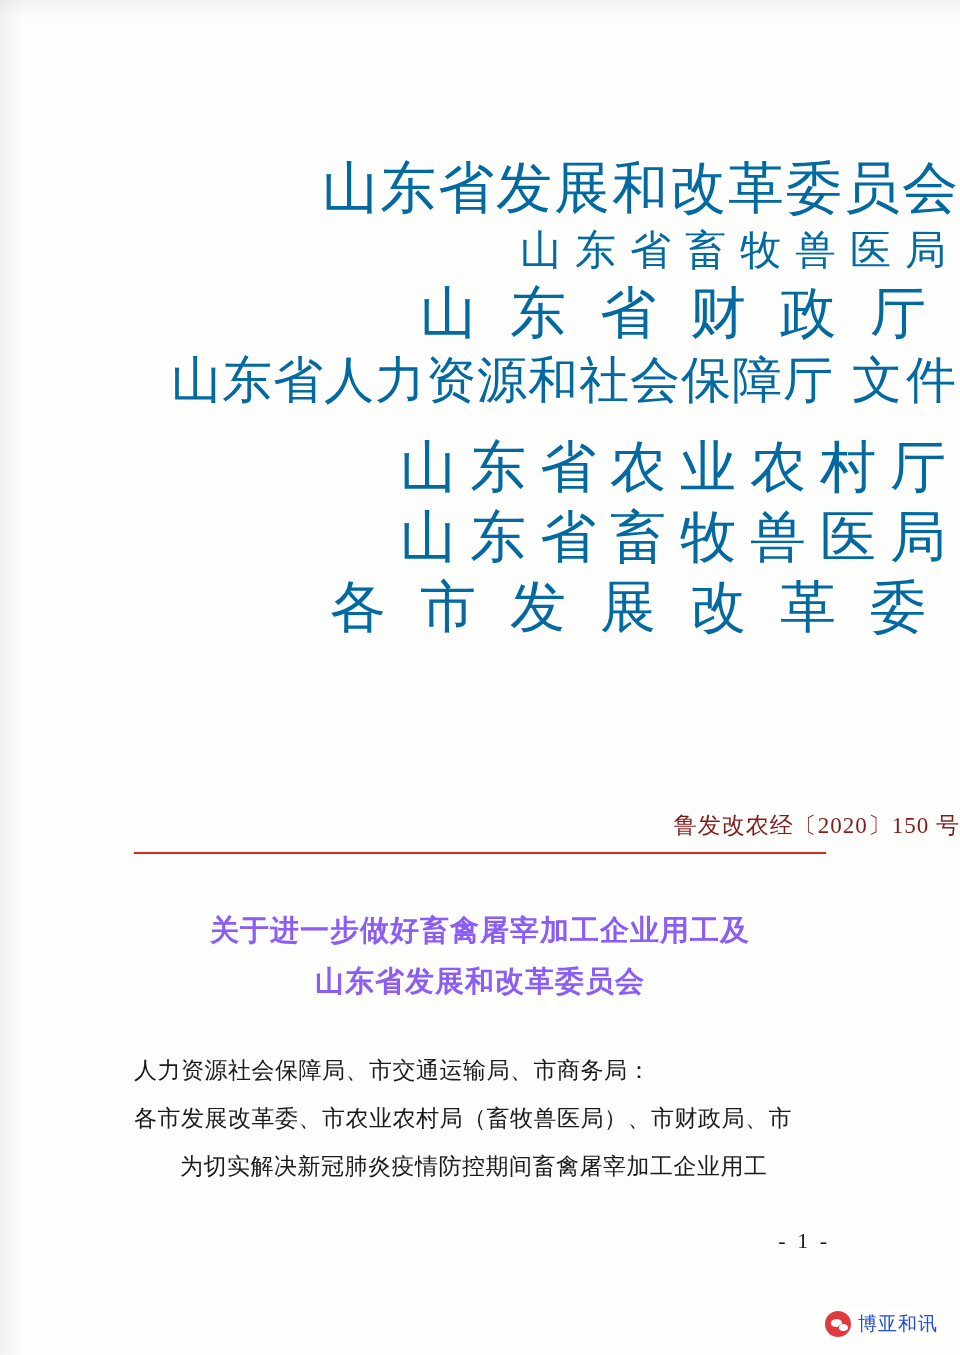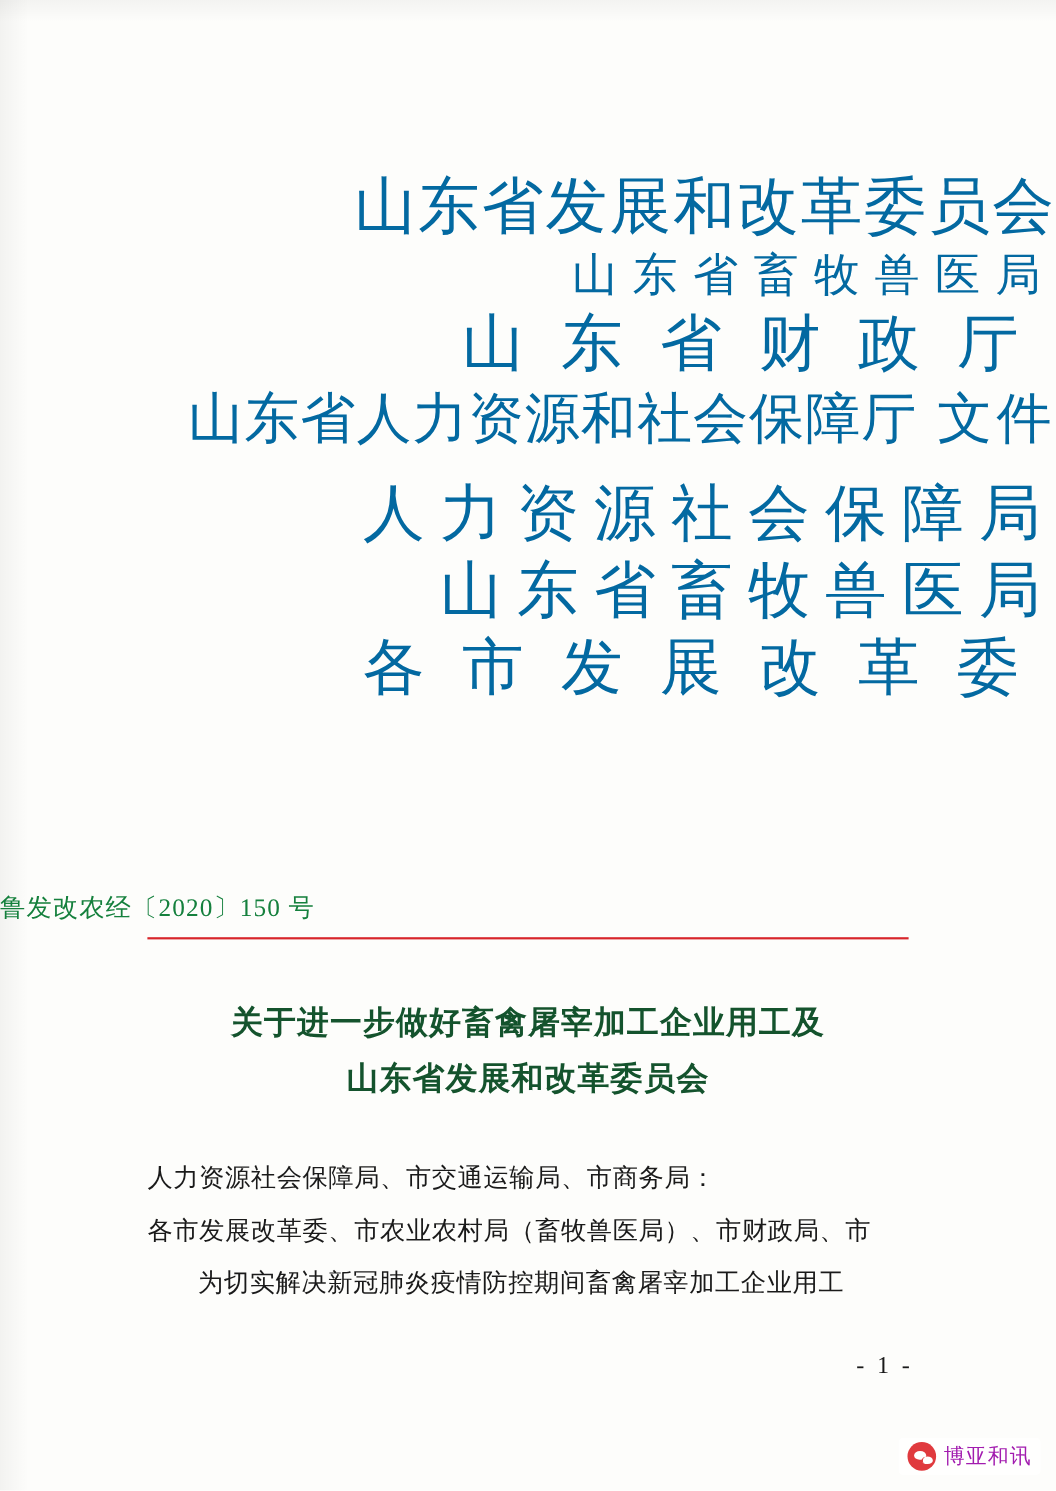--- a/index.html
+++ b/index.html
@@ -81,23 +81,23 @@
     padding-left: 34px;
     margin-bottom: 0;
   }
 
   
   .docnum {
     position: absolute;
     left: 0;
     top: 810px;
     width: 960px;
-    text-align: left;
+    text-align: right;
     font-size: 23px;
-    color: #15803d;
+    color: #7f1d1d;
     font-family: "Liberation Serif", "DejaVu Serif", serif;
     letter-spacing: 1px;
   }
   .red-rule {
     position: absolute;
     left: 134px;
     top: 852px;
     width: 692px;
     height: 2px;
     background: #d8262b;
@@ -105,21 +105,21 @@
 
   
   .title {
     position: absolute;
     left: 140px;
     top: 905px;
     width: 680px;
     text-align: center;
     font-size: 29px;
     font-weight: bold;
-    color: #14532d;
+    color: #8b5cf6;
     line-height: 1.75;
     letter-spacing: 1px;
     font-family: "Liberation Serif", "DejaVu Serif", serif;
   }
 
   
   .body-text {
     position: absolute;
     left: 134px;
     top: 1048px;
@@ -184,21 +184,21 @@
     left: 13px;
     top: 13px;
     width: 9px;
     height: 7px;
     border-radius: 50% 50% 45% 45%;
     background: #ffffff;
     border-left: 1px solid #e03a3e;
   }
   .wm-text {
     font-size: 19px;
-    color: #a21caf;
+    color: #1d4ed8;
     font-family: "Liberation Serif", "DejaVu Serif", serif;
     letter-spacing: 1px;
     white-space: nowrap;
   }
 
   
   .scan-edge-left {
     position: absolute;
     left: 0; top: 0;
     width: 26px; height: 1355px;
@@ -219,21 +219,21 @@
 <div class="page">
 
   <div class="scan-edge-left"></div>
   <div class="scan-edge-top"></div>
 
   <div class="masthead">
     <div class="mh-line mh-1">山东省发展和改革委员会</div>
     <div class="mh-line mh-2">山东省畜牧兽医局</div>
     <div class="mh-line mh-3">山东省财政厅</div>
     <div class="mh-line mh-4"><span>山东省人力资源和社会保障厅</span><span class="doc-word">文件</span></div>
-    <div class="mh-line mh-5">人力资源社会保障局</div>
+    <div class="mh-line mh-5">山东省农业农村厅</div>
     <div class="mh-line mh-6">山东省畜牧兽医局</div>
     <div class="mh-line mh-7">各市发展改革委</div>
   </div>
 
   <div class="docnum">鲁发改农经〔2020〕150 号</div>
   <div class="red-rule"></div>
 
   <div class="title">
     <div>关于进一步做好畜禽屠宰加工企业用工及</div>
     <div>山东省发展和改革委员会</div>

